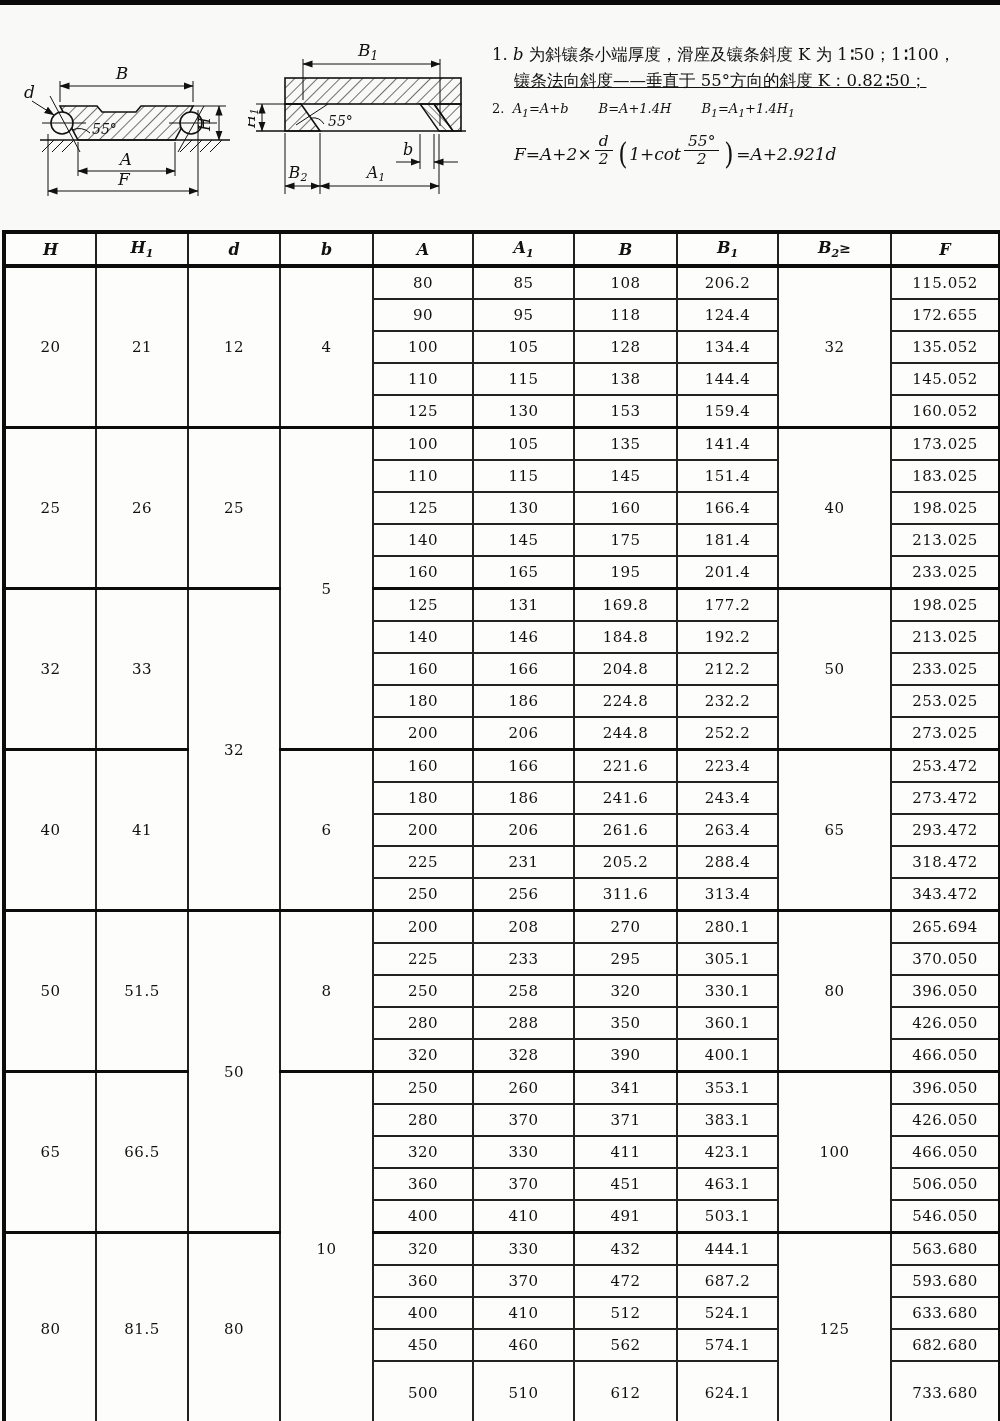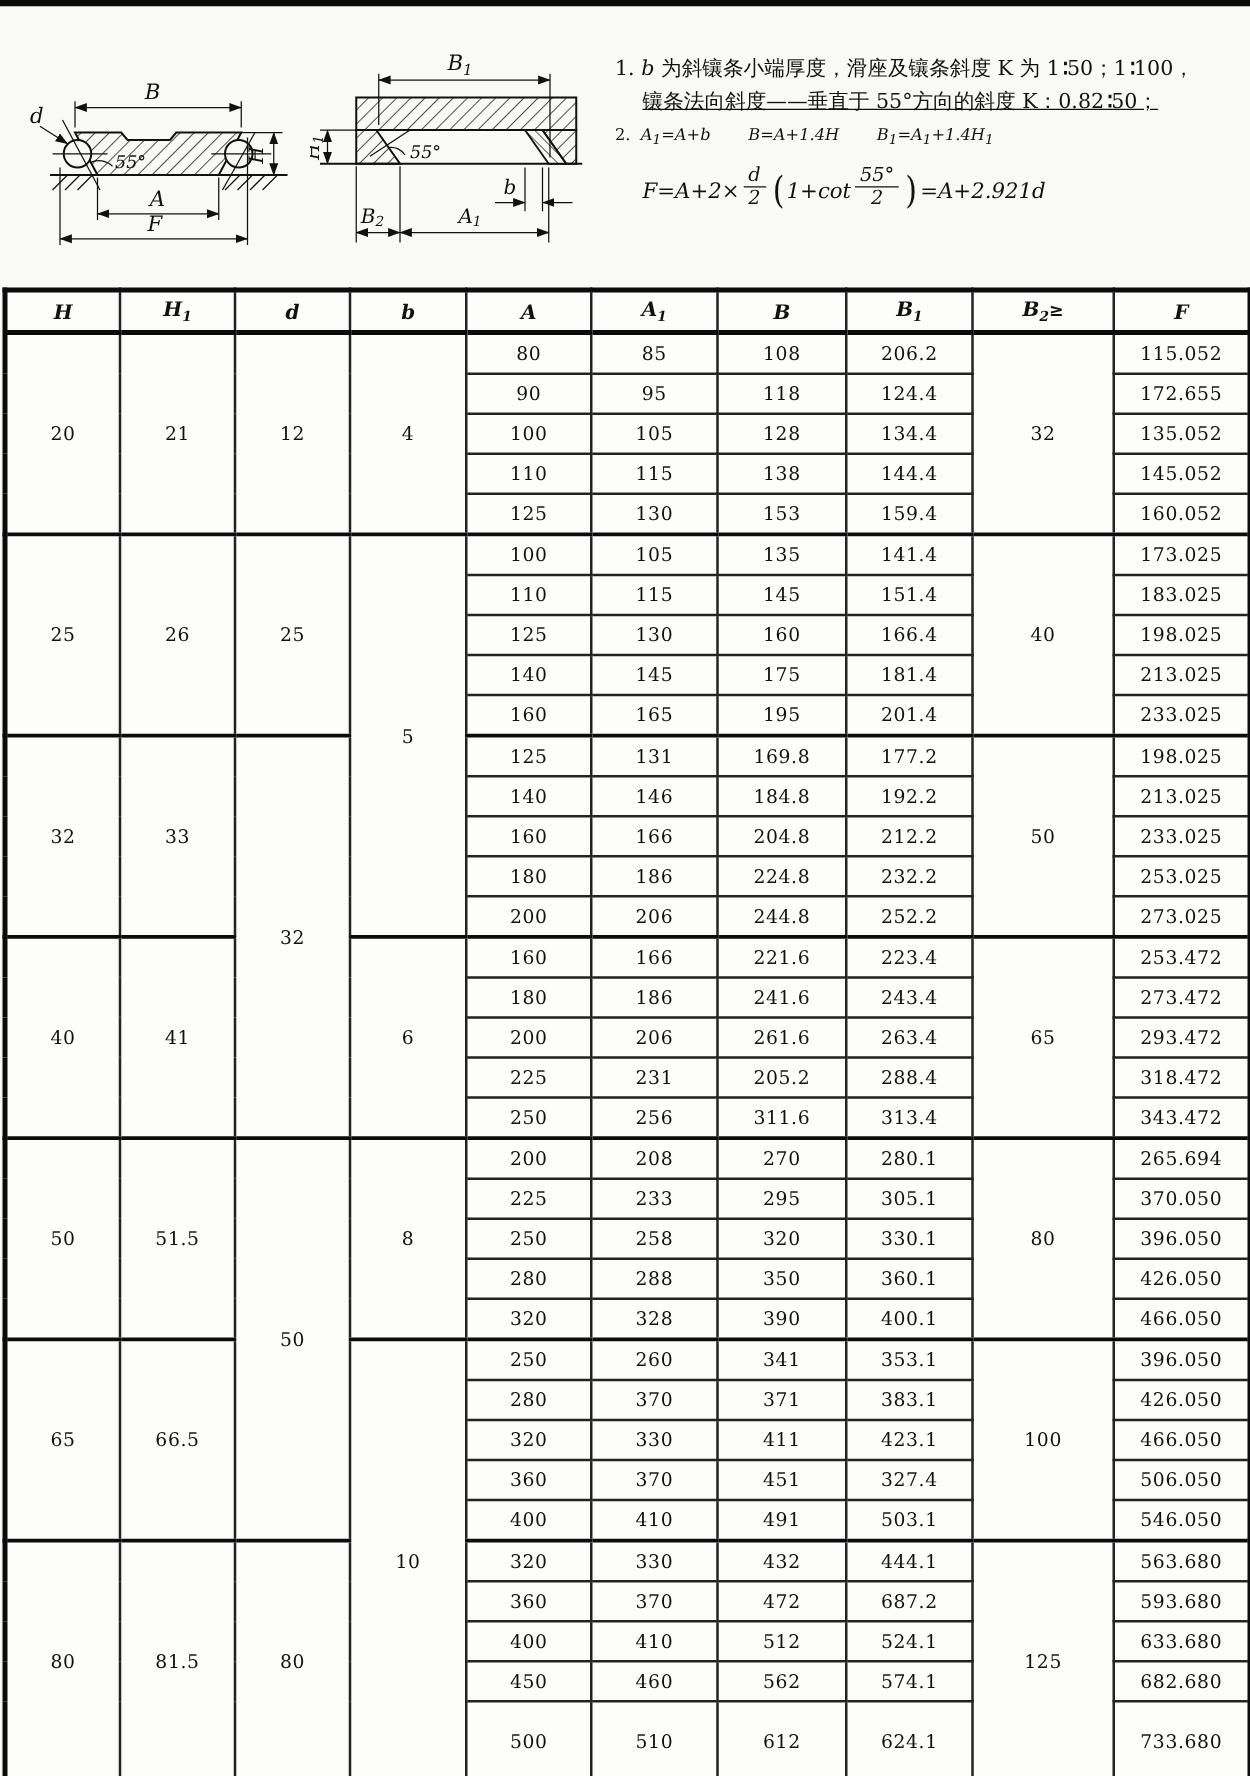--- a/index.html
+++ b/index.html
@@ -440,21 +440,21 @@
           <td>320</td>
           <td>330</td>
           <td>411</td>
           <td>423.1</td>
           <td>466.050</td>
         </tr>
         <tr>
           <td>360</td>
           <td>370</td>
           <td>451</td>
-          <td>327.4</td>
+          <td>463.1</td>
           <td>506.050</td>
         </tr>
         <tr>
           <td>400</td>
           <td>410</td>
           <td>491</td>
           <td>503.1</td>
           <td>546.050</td>
         </tr>
         <tr class="gs">

